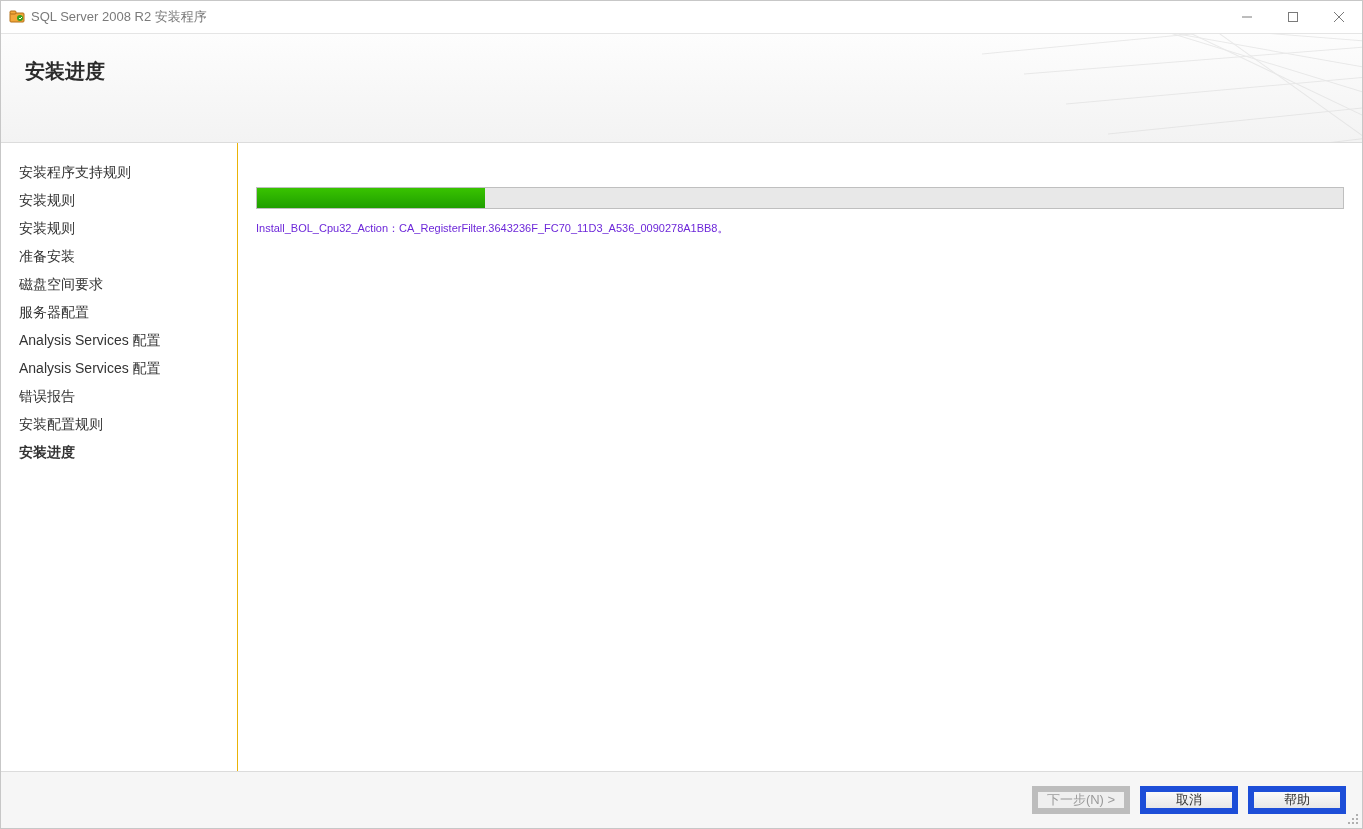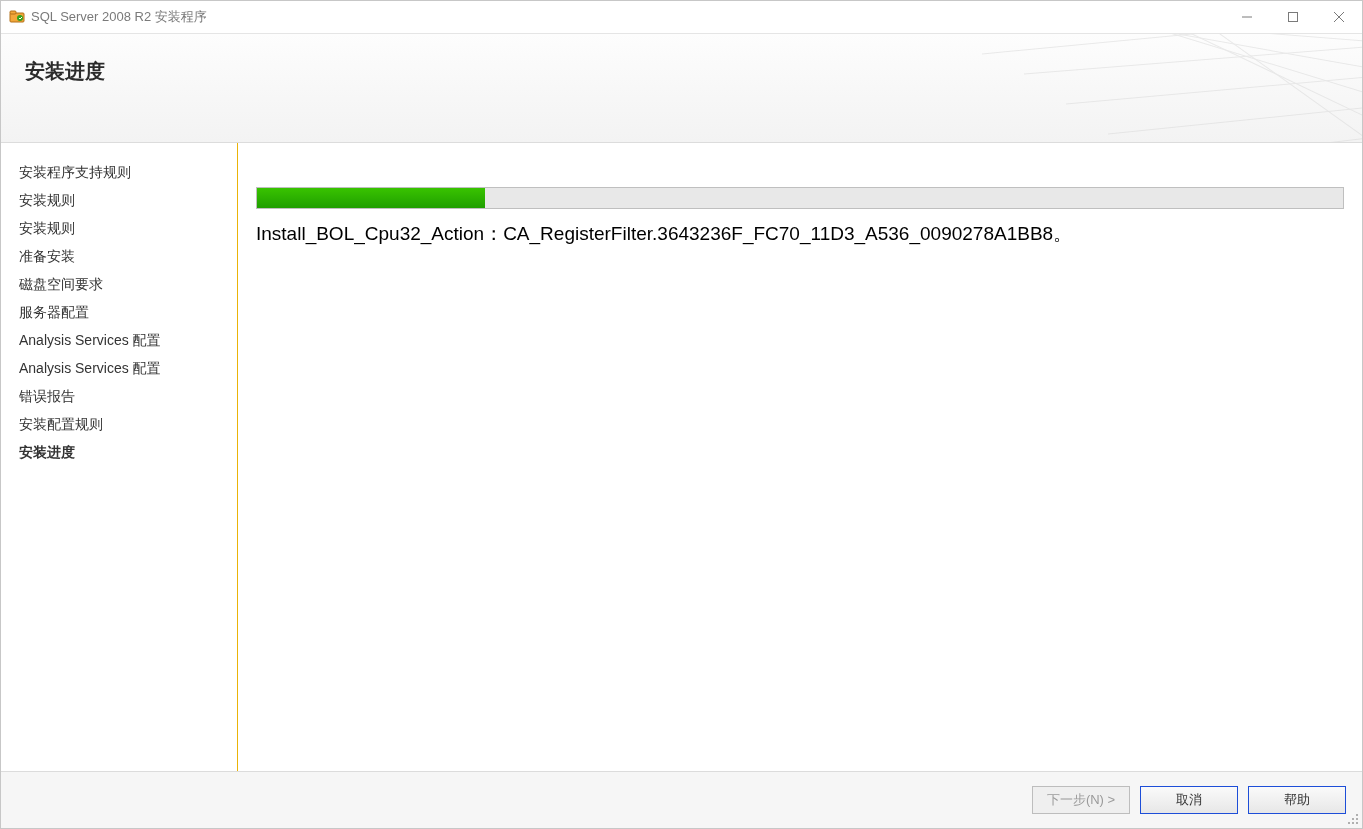--- a/index.html
+++ b/index.html
@@ -113,40 +113,40 @@
     background: #e8e8e8;
     box-sizing: border-box;
     position: relative;
   }
   .progress-inner {
     height: 100%;
     background: linear-gradient(to bottom, #39c300, #1f9f00);
   }
   .status-text {
     margin-top: 12px;
-    font-size: 19px;
-    color: #000000;
+    font-size: 11px;
+    color: #6d28d9;
   }
   
   .footer {
     height: 56px;
     border-top: 1px solid #dcdcdc;
     background: #f6f6f6;
     display: flex;
     align-items: center;
     justify-content: flex-end;
     padding-right: 16px;
     gap: 10px;
     flex-shrink: 0;
     position: relative;
   }
   .footer .btn {
     min-width: 98px;
     height: 28px;
-    border: 1px solid #1d4ed8;
+    border: 6px solid #1d4ed8;
     background: linear-gradient(to bottom, #fafafa, #e7e7e7);
     font-size: 13px;
     color: #333;
     display: flex;
     align-items: center;
     justify-content: center;
     box-sizing: border-box;
   }
   .footer .btn.disabled {
     color: #9a9a9a;

